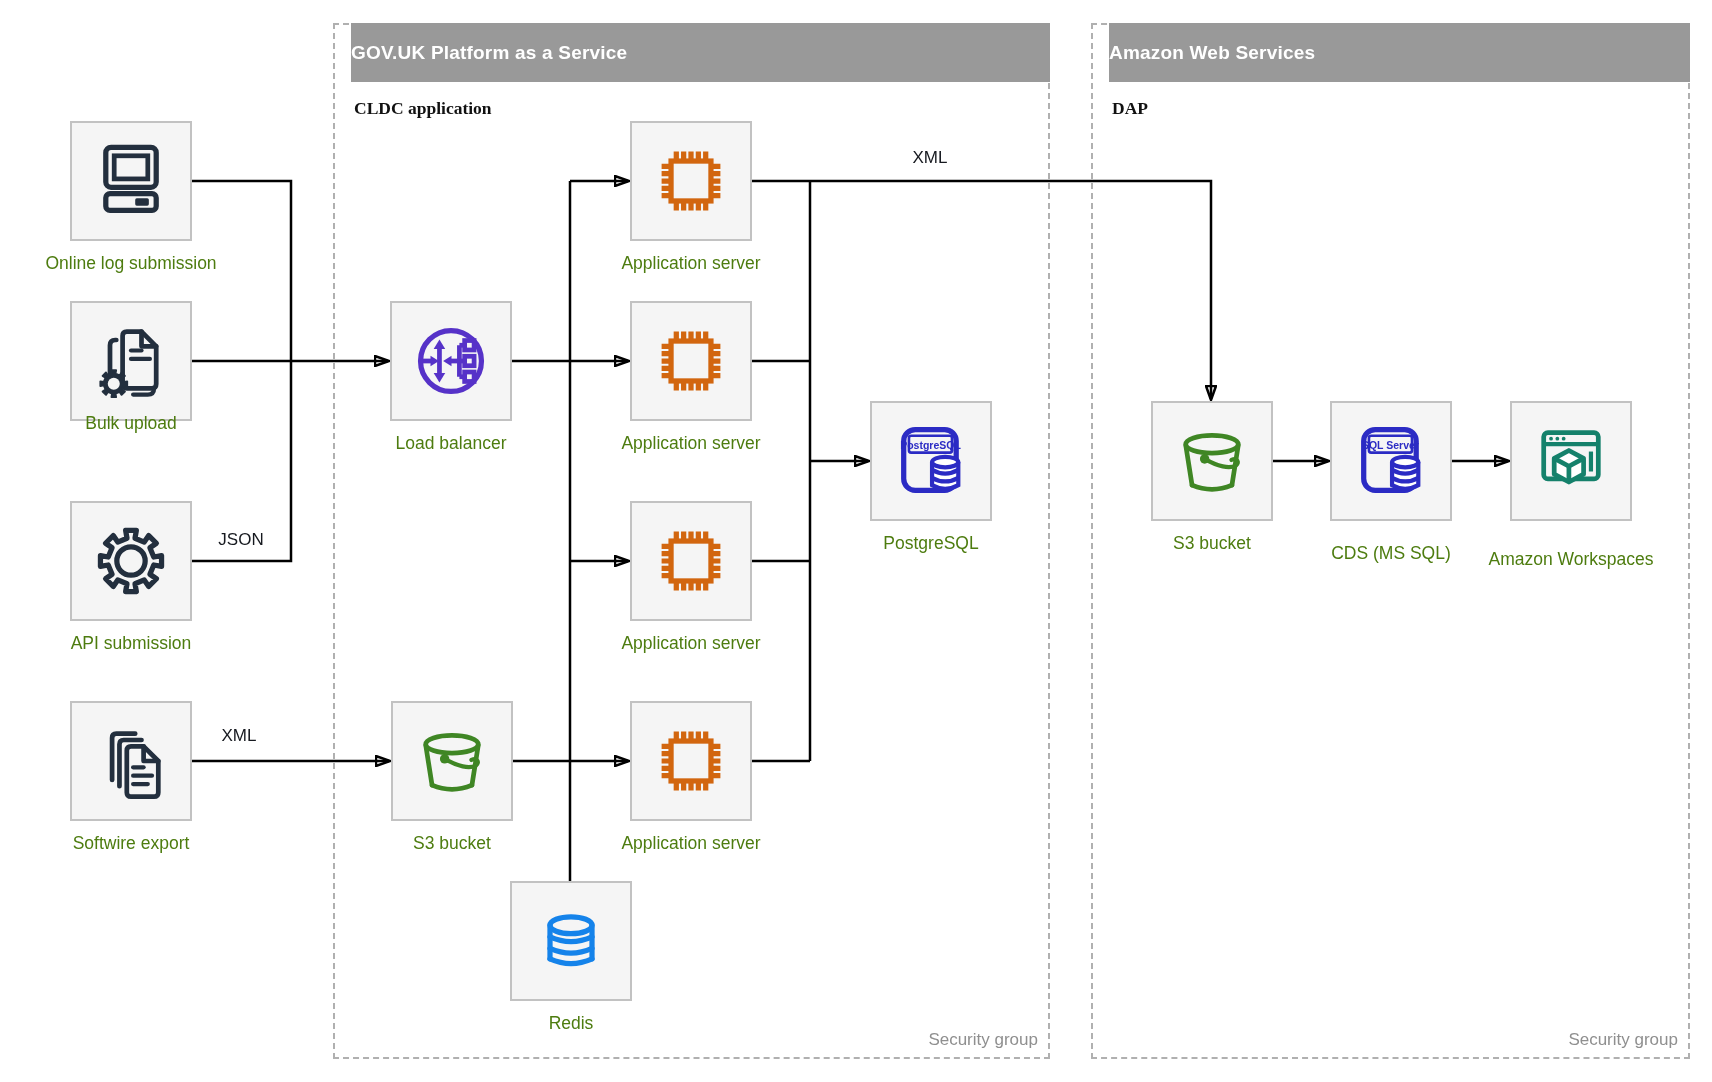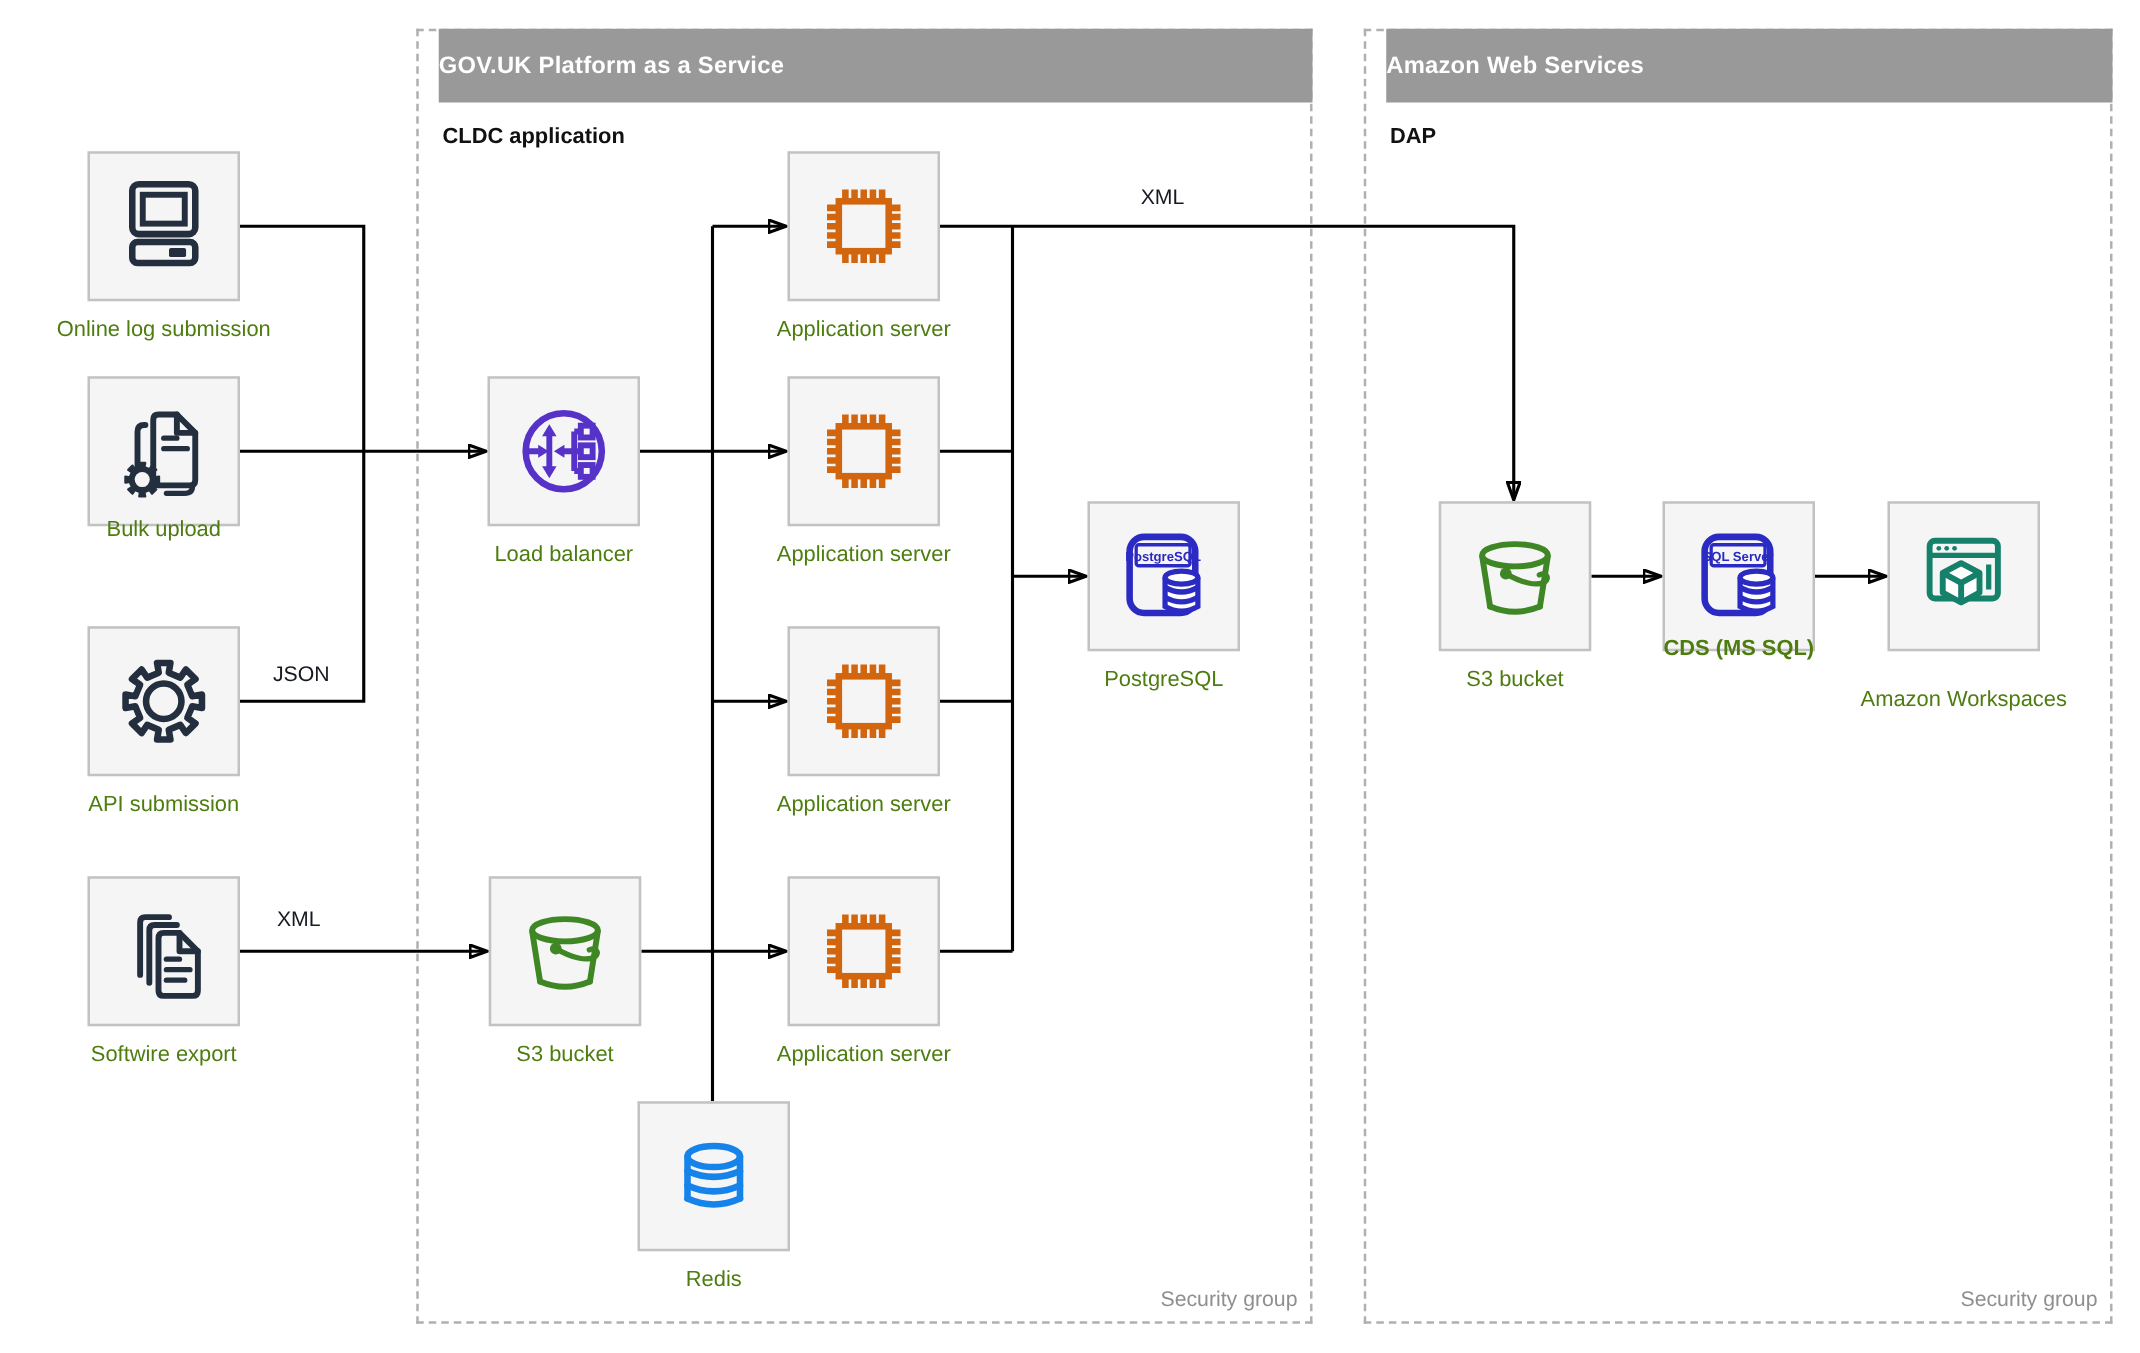--- a/index.html
+++ b/index.html
@@ -3,21 +3,21 @@
 <meta charset="utf-8">
 <style>
   html,body{margin:0;padding:0;background:#ffffff;}
   body{width:1712px;height:1082px;font-family:"Liberation Sans",sans-serif;}
   .stage{position:relative;width:1712px;height:1082px;background:#fff;overflow:hidden;}
 
   .container{position:absolute;border:2px dashed #b0b0b0;box-sizing:border-box;background:transparent;}
   .zone-header{position:absolute;top:-2px;left:-2px;right:-2px;height:59px;background:#999999;
     display:flex;align-items:center;box-sizing:border-box;margin-left:18px;}
   .zone-title{color:#ffffff;font-size:19px;font-weight:bold;letter-spacing:.2px;}
-  .zone-subtitle{position:absolute;top:73px;left:19px;font-size:17.5px;font-weight:bold;color:#111;}
+  .zone-subtitle{position:absolute;top:73px;left:19px;font-size:17.5px;font-weight:bold;color:#111;font-family:Liberation Serif, serif;}
   .zone-footer{position:absolute;right:10px;bottom:7px;font-size:17px;color:#8f8f8f;}
 
   .node{position:absolute;width:122px;height:120px;background:#f5f5f5;border:2px solid #c2c2c2;
     box-sizing:border-box;display:flex;align-items:center;justify-content:center;}
   .node svg{width:84px;height:84px;display:block;}
   .nodelabel{position:absolute;transform:translateX(-50%);white-space:nowrap;
     font-size:17.5px;color:#4d7c0f;text-align:center;}
   .edgelabel{position:absolute;transform:translateX(-50%);white-space:nowrap;
     font-size:17px;color:#16191f;}
 
@@ -271,21 +271,21 @@
       <text x="39.5" y="28.5" text-anchor="middle" font-size="10" font-weight="bold" fill="#2b2bc4" font-family="Liberation Sans, sans-serif">SQL Server</text>
       <g>
         <path d="M41 41 V64 Q53 71 66 64 V41 Z" fill="#ffffff" stroke="none"></path>
         <path d="M41 41 V63 Q53.5 70 66 63 V41" fill="none" stroke="#2b2bc4" stroke-width="4"></path>
         <path d="M41 48.5 Q53.5 55.5 66 48.5" fill="none" stroke="#2b2bc4" stroke-width="4"></path>
         <path d="M41 56 Q53.5 63 66 56" fill="none" stroke="#2b2bc4" stroke-width="4"></path>
         <ellipse cx="53.5" cy="41" rx="12.5" ry="5" fill="#ffffff" stroke="#2b2bc4" stroke-width="4"></ellipse>
       </g>
     </svg>
   </div>
-  <div class="nodelabel" style="left:1391px;top:508px;font-weight:bold;">CDS (MS SQL)</div>
+  <div class="nodelabel" style="left:1391px;top:543px;">CDS (MS SQL)</div>
 
   <div class="node" style="left:1510px;top:401px;">
     <svg viewBox="0 0 80 80">
       <g stroke="#15816b" fill="none" stroke-width="4.5" stroke-linejoin="round">
         <rect x="14" y="13" width="52" height="44" rx="4"></rect>
         <path d="M14 24 H66" stroke-width="4"></path>
         <path d="M59 31 V50" stroke-width="4"></path>
       </g>
       <g fill="#15816b" stroke="none">
         <circle cx="21" cy="18.7" r="1.8"></circle>

